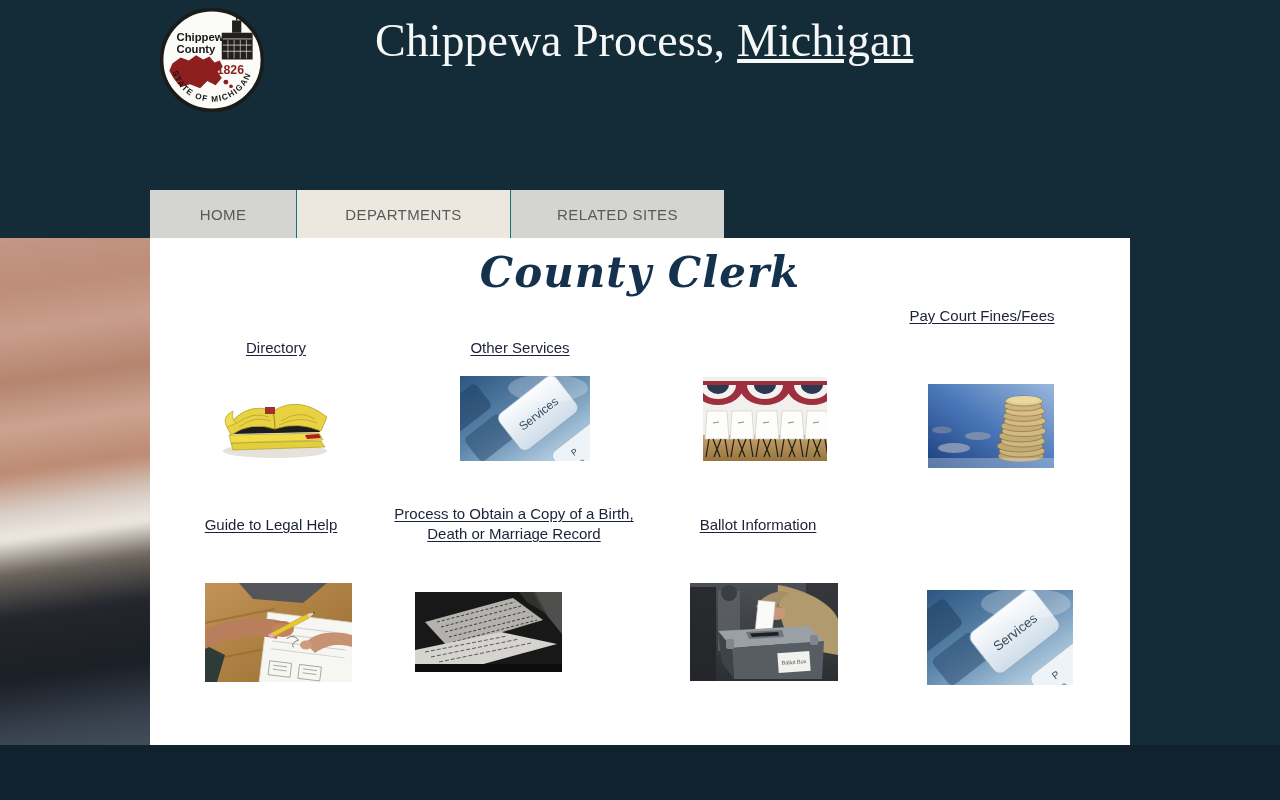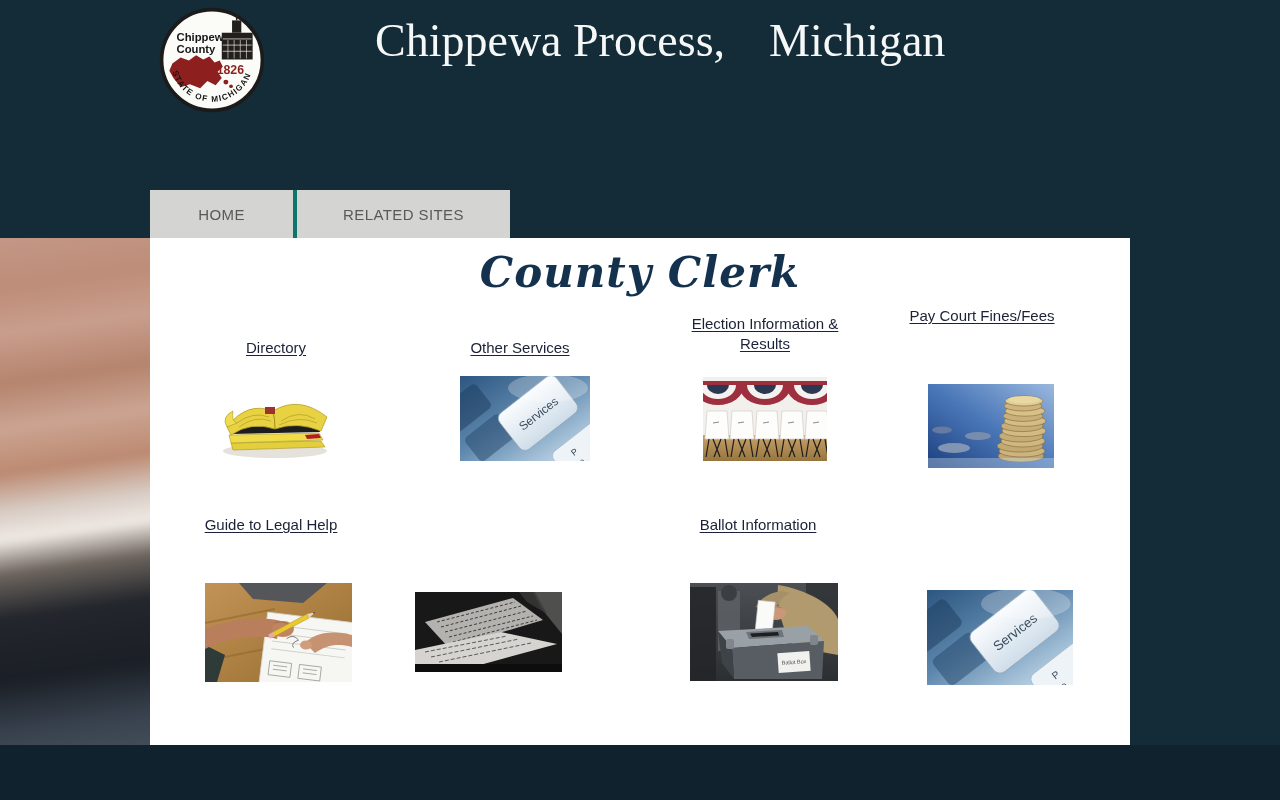--- a/index.html
+++ b/index.html
@@ -4,41 +4,41 @@
 <style>
   * { margin:0; padding:0; box-sizing:border-box; }
   html,body { width:1280px; height:800px; overflow:hidden; }
   body { background:#132c38; font-family:"Liberation Sans", sans-serif; position:relative; }
 
   
   .header { position:absolute; left:0; top:0; width:1280px; height:190px; background:#132c38; }
   .seal { position:absolute; left:158px; top:6px; width:108px; height:108px; }
   .site-title { position:absolute; left:375px; top:14px; width:700px; color:#f6f8f8;
     font-family:"Liberation Serif", serif; font-size:46px; white-space:nowrap; }
-  .site-title .t2 { margin-left:44px; }
+  .site-title .t2 { margin-left:12px;text-decoration:underline; }
 
   
   .bg-strip { position:absolute; top:238px; height:507px; overflow:hidden; }
   .bg-strip .blurfill { position:absolute; inset:-14px; filter:blur(3px); }
   .bg-left { left:0; width:150px; }
   .bg-left .blurfill { background:
     linear-gradient(172deg,#c59a8a 0%, #bd8d78 12%, #c99e8c 20%, #b5846e 29%, #cba491 37%,
       #bd8a72 45%, #d8cdc5 52%, #efe9e3 57%, #6e665f 63%, #23262c 71%, #1b1f26 82%,
       #39434f 92%, #47525e 100%); }
   .bg-right { left:1130px; width:150px; }
   .bg-right .blurfill { background:
     linear-gradient(200deg,#6f87a8 0%, #91a7c4 9%, #76head 0, #7d92ae 15%, #aabdd5 24%,
       #c3d2e3 34%, #cfdbe9 46%, #c5d2e2 58%, #a8b8cb 68%, #8195ab 78%, #55657a 88%,
       #313e4e 96%, #25313f 100%); }
 
   
   .nav { position:absolute; left:150px; top:190px; width:980px; height:48px; display:flex; }
   .nav-tab { height:48px; display:flex; align-items:center; justify-content:center;
     background:#d4d4d2; color:#595959; font-size:15px; letter-spacing:.4px;
-    border-right:4px solid #0f766e; cursor:pointer; }
+    border-right:1px solid #0f766e; cursor:pointer; }
   .nav-tab:last-child { border-right:none; }
   .nav-tab.active { background:#ece8e0; }
   .w1{width:147px}.w2{width:214px}.w3{width:210px}.w4{width:213px}.w5{width:196px}
 
   
   .content { position:absolute; left:150px; top:238px; width:980px; height:507px; background:#ffffff; }
   .page-heading { position:absolute; left:0; top:10px; width:980px; text-align:center;
     font-family:"DejaVu Serif", serif; font-style:italic; font-weight:700;
     font-size:42px; letter-spacing:1px; color:#14314e; }
 
@@ -107,31 +107,32 @@
 
 <div class="bg-strip bg-left">
     <div class="blurfill"></div>
   </div>
 <div class="bg-strip bg-right">
     <div class="blurfill"></div>
   </div>
 
 <div class="nav">
   <div class="nav-tab w1">HOME</div>
+  <div class="nav-tab w2 active">DEPARTMENTS</div>
   <div class="nav-tab w4">RELATED SITES</div>
 </div>
 
 <div class="content">
   <div class="page-heading">County Clerk</div>
 
   <a class="tile-link t1">Directory</a>
   <a class="tile-link t2">Other Services</a>
-  <a class="tile-link t3">Election Information &amp; Results</a>
   <a class="tile-link t4">Pay Court Fines/Fees</a>
   <a class="tile-link t5">Guide to Legal Help</a>
+  <a class="tile-link t6">Process to Obtain a Copy of a Birth, Death or Marriage Record</a>
   <a class="tile-link t7">Ballot Information</a>
 
   <div class="tile-img i1">
     <svg viewBox="0 0 128 92" preserveAspectRatio="none">
       <rect width="128" height="92" fill="#ffffff"></rect>
       <ellipse cx="62" cy="74" rx="52" ry="7" fill="#dedad2" opacity="0.8"></ellipse>
       <path d="M18,66 L108,64 L112,70 L20,73 Z" fill="#e3cf3c" stroke="#a89420" stroke-width="0.6"></path>
       <path d="M16,58 L106,56 L110,63 L18,66 Z" fill="#efdc48" stroke="#a89420" stroke-width="0.6"></path>
       <path d="M92,58 L106,57 L108,61 L94,62 Z" fill="#b02020"></path>
       <path d="M20,50 L104,48 L107,55 L18,57 Z" fill="#1d1d1d"></path>

